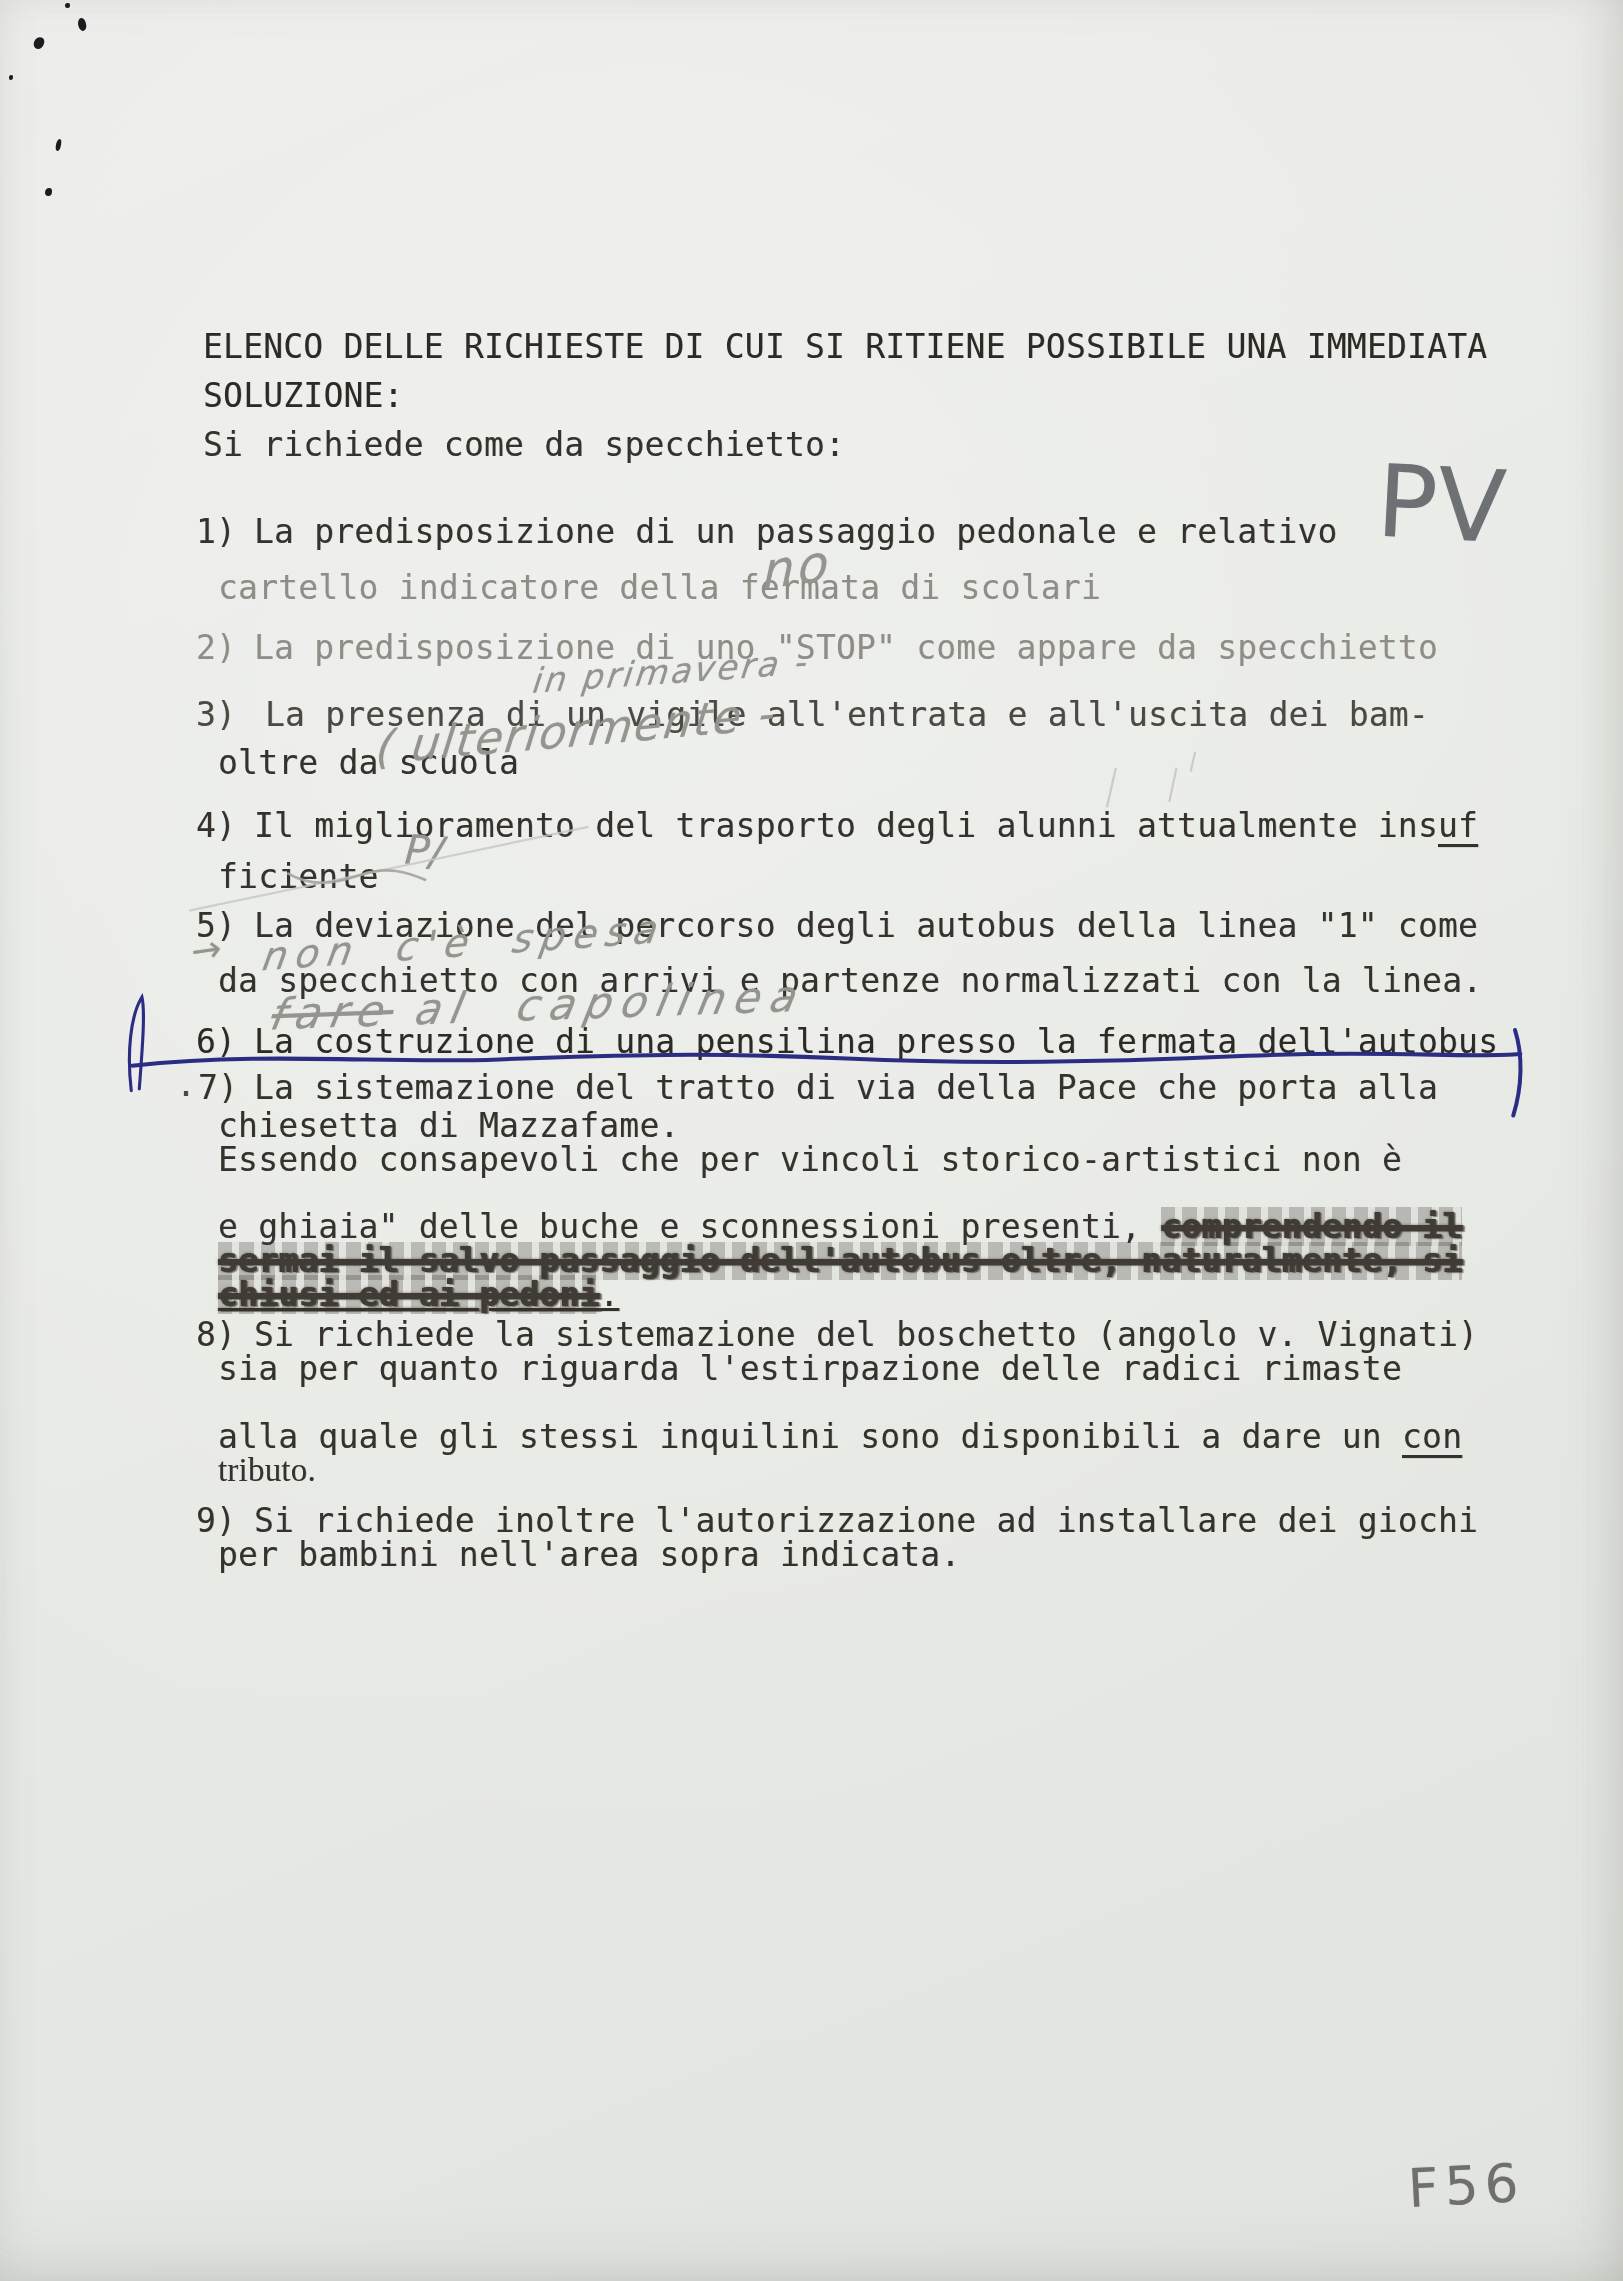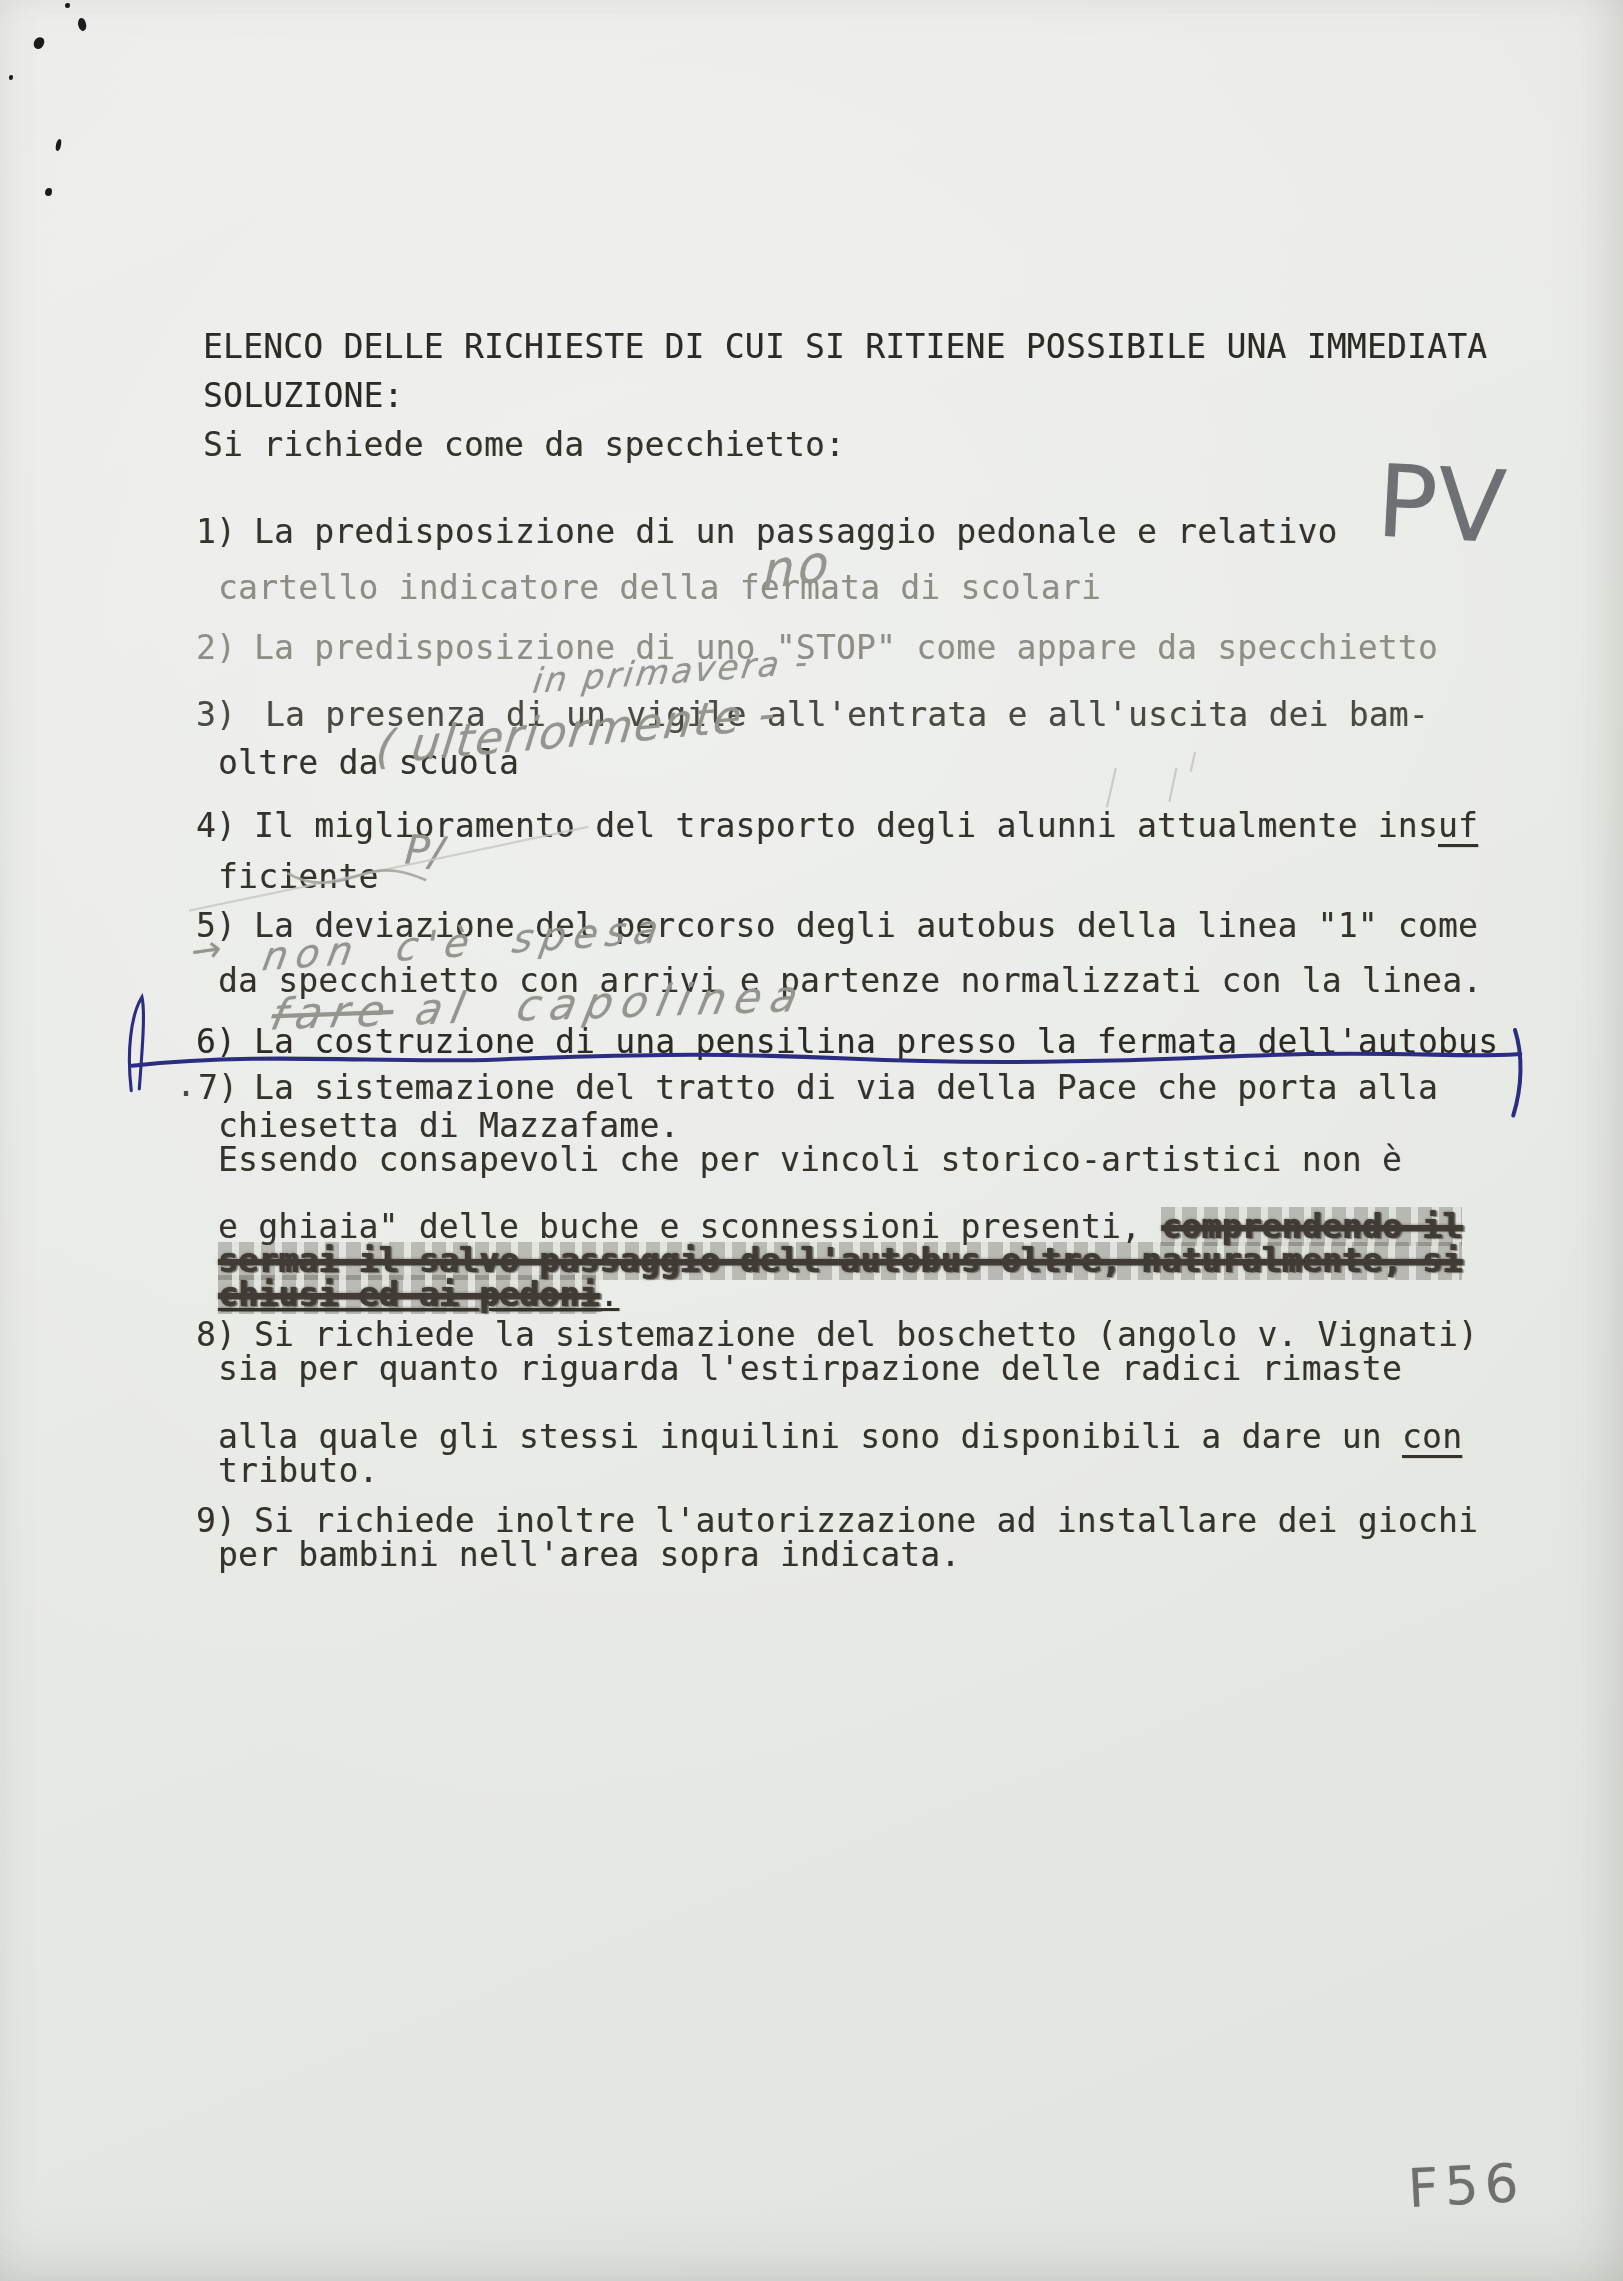--- a/index.html
+++ b/index.html
@@ -93,21 +93,21 @@
   <div class="tl" style="left:218px;top:1107px;">chiesetta di Mazzafame.</div>
   <div class="tl" style="left:218px;top:1141px;">Essendo consapevoli che per vincoli storico-artistici non è</div>
   <div class="tl" style="left:218px;top:1208px;"><span>e ghiaia" delle buche e sconnessioni presenti, </span><span class="xout">comprendendo il</span></div>
   <div class="tl xout" style="left:218px;top:1242px;">sermai il salvo passaggio dell'autobus oltre, naturalmente, si</div>
   <div class="tl" style="left:218px;top:1276px;text-decoration:underline;"><span class="xout">chiusi ed ai pedoni</span><span>.</span></div>
 
   <div class="tl" style="left:196px;top:1316px;">8)</div>
   <div class="tl" style="left:254px;top:1316px;">Si richiede la sistemazione del boschetto (angolo v. Vignati)</div>
   <div class="tl" style="left:218px;top:1350px;">sia per quanto riguarda l'estirpazione delle radici rimaste</div>
   <div class="tl" style="left:218px;top:1418px;"><span>alla quale gli stessi inquilini sono disponibili a dare un </span><span class="u">con</span></div>
-  <div class="tl" style="left:218px;top:1452px;">tributo.</div>
+  <div class="tl" style="left:218px;top:1452px;font-family:Liberation Serif, serif;">tributo.</div>
 
   <div class="tl" style="left:196px;top:1502px;">9)</div>
   <div class="tl" style="left:254px;top:1502px;">Si richiede inoltre l'autorizzazione ad installare dei giochi</div>
   <div class="tl" style="left:218px;top:1536px;">per bambini nell'area sopra indicata.</div>
 
   <div class="hw" style="left:1377px;top:446px;font-size:100px;color:#595c60;transform:rotate(3deg);font-style:normal;font-family:'DejaVu Sans',sans-serif;opacity:.85;">PV</div>
   <div class="hw" style="left:763px;top:538px;font-size:50px;transform:rotate(-8deg) skewX(-10deg);letter-spacing:3.6px;">no</div>
   <div class="hw" style="left:533px;top:651px;font-size:34px;transform:rotate(-4deg) skewX(-12deg);letter-spacing:2.7px;">in primavera -</div>
   <div class="hw" style="left:376px;top:704px;font-size:45px;transform:rotate(-5deg) skewX(-12deg);letter-spacing:1.8px;">( ulteriormente -</div>
   <div class="hw" style="left:405px;top:827px;font-size:41px;transform:rotate(4deg);">P/</div>

